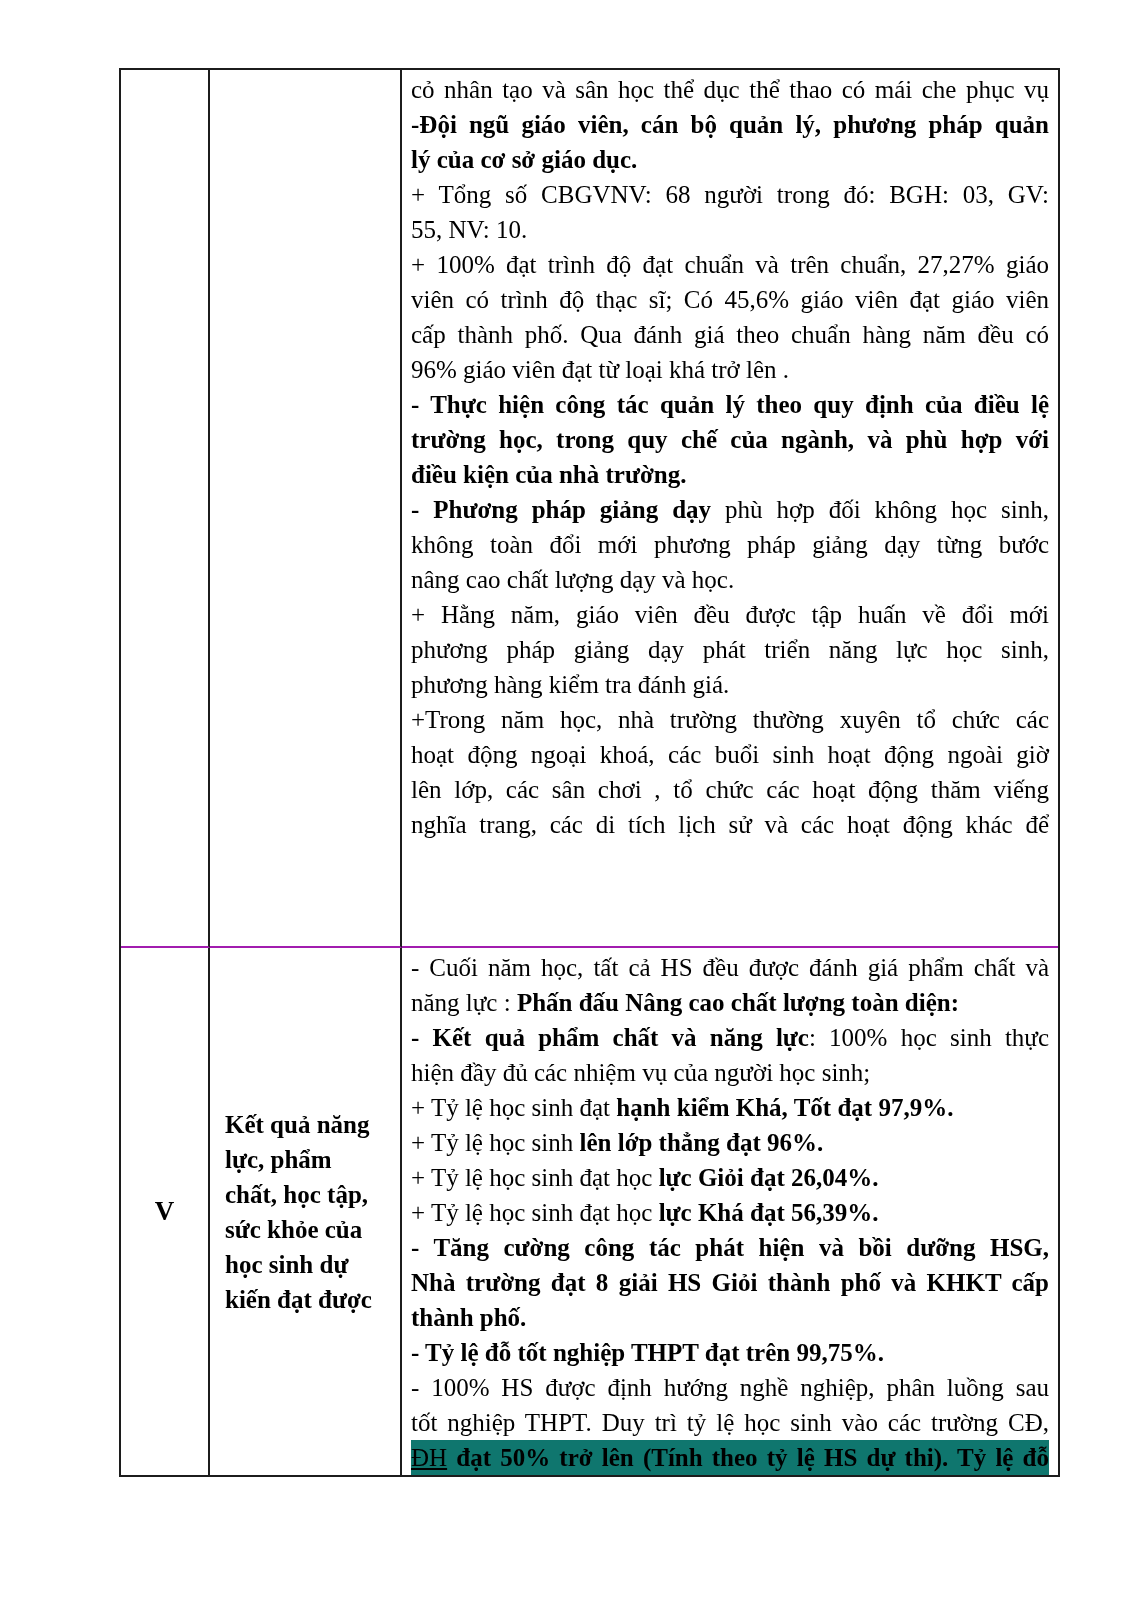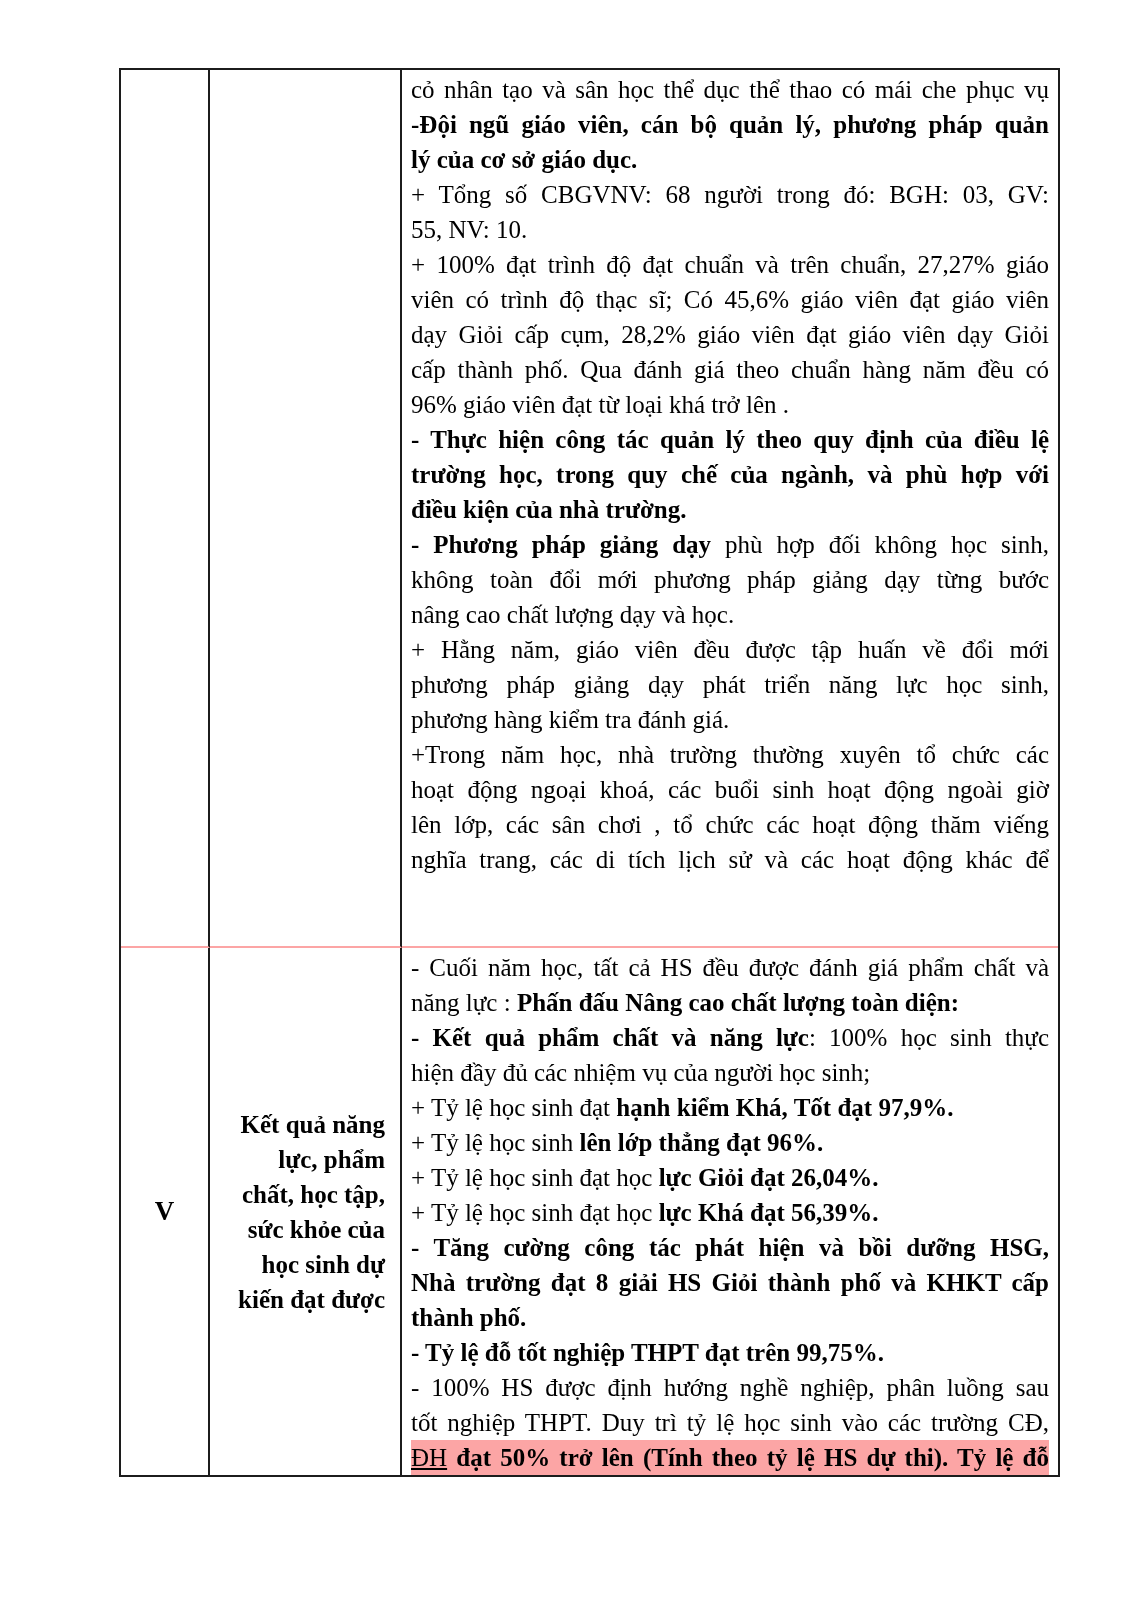--- a/index.html
+++ b/index.html
@@ -12,56 +12,55 @@
   .doc-table {
     position: absolute; left: 119px; top: 68px;
     width: 941px; height: 1409px;
     border: 2px solid #1c1c1c;
     display: grid;
     grid-template-columns: 89px 192px 656px;
     grid-template-rows: 878px 527px;
   }
   .cell { overflow: hidden; }
   .c-num, .c-cat { border-right: 2px solid #1c1c1c; }
-  .r1 { border-bottom: 2px solid #fca5a5; }
+  .r1 { border-bottom: 2px solid #a21caf; }
   .c-num {
     display: flex; align-items: center; justify-content: center;
     font-weight: bold; font-size: 27px;
   }
   .c-cat {
     display: flex; align-items: center; justify-content: center;
-    text-align: right; font-weight: bold;
+    text-align: left; font-weight: bold;
     font-size: 25px; line-height: 35px;
     padding: 0 15px;
   }
   .c-content {
     padding: 2px 9px 0 9px;
     font-size: 25px; line-height: 35px;
   }
   .line { min-height: 35px; text-align: left; }
   .line.just { text-align: justify; text-align-last: justify; }
-  .line.hl { background: #fca5a5; }
+  .line.hl { background: #0f766e; }
   .b { font-weight: bold; }
   .u { text-decoration: underline; }
 </style>
 </head>
 <body>
 
 <div class="doc-table">
   <div class="cell c-num r1"></div>
   <div class="cell c-cat r1"></div>
   <div class="cell c-content r1">
       <div class="line just"><span>cỏ nhân tạo và sân học thể dục thể thao có mái che phục vụ</span></div>
       <div class="line just"><span class="b">-Đội ngũ giáo viên, cán bộ quản lý, phương pháp quản</span></div>
       <div class="line"><span class="b">lý của cơ sở giáo dục.</span></div>
       <div class="line just"><span>+ Tổng số CBGVNV: 68 người trong đó: BGH: 03, GV:</span></div>
       <div class="line"><span>55, NV: 10.</span></div>
       <div class="line just"><span>+ 100% đạt trình độ đạt chuẩn và trên chuẩn, 27,27% giáo</span></div>
       <div class="line just"><span>viên có trình độ thạc sĩ; Có 45,6% giáo viên đạt giáo viên</span></div>
-      <div class="line just"><span>dạy Giỏi cấp cụm, 28,2% giáo viên đạt giáo viên dạy Giỏi</span></div>
       <div class="line just"><span>cấp thành phố. Qua đánh giá theo chuẩn hàng năm đều có</span></div>
       <div class="line"><span>96% giáo viên đạt từ loại khá trở lên .</span></div>
       <div class="line just"><span class="b">- Thực hiện công tác quản lý theo quy định của điều lệ</span></div>
       <div class="line just"><span class="b">trường học, trong quy chế của ngành, và phù hợp với</span></div>
       <div class="line"><span class="b">điều kiện của nhà trường.</span></div>
       <div class="line just"><span class="b">- Phương pháp giảng dạy</span><span> phù hợp đối không học sinh,</span></div>
       <div class="line just"><span>không toàn đổi mới phương pháp giảng dạy từng bước</span></div>
       <div class="line"><span>nâng cao chất lượng dạy và học.</span></div>
       <div class="line just"><span>+ Hằng năm, giáo viên đều được tập huấn về đổi mới</span></div>
       <div class="line just"><span>phương pháp giảng dạy phát triển năng lực học sinh,</span></div>

